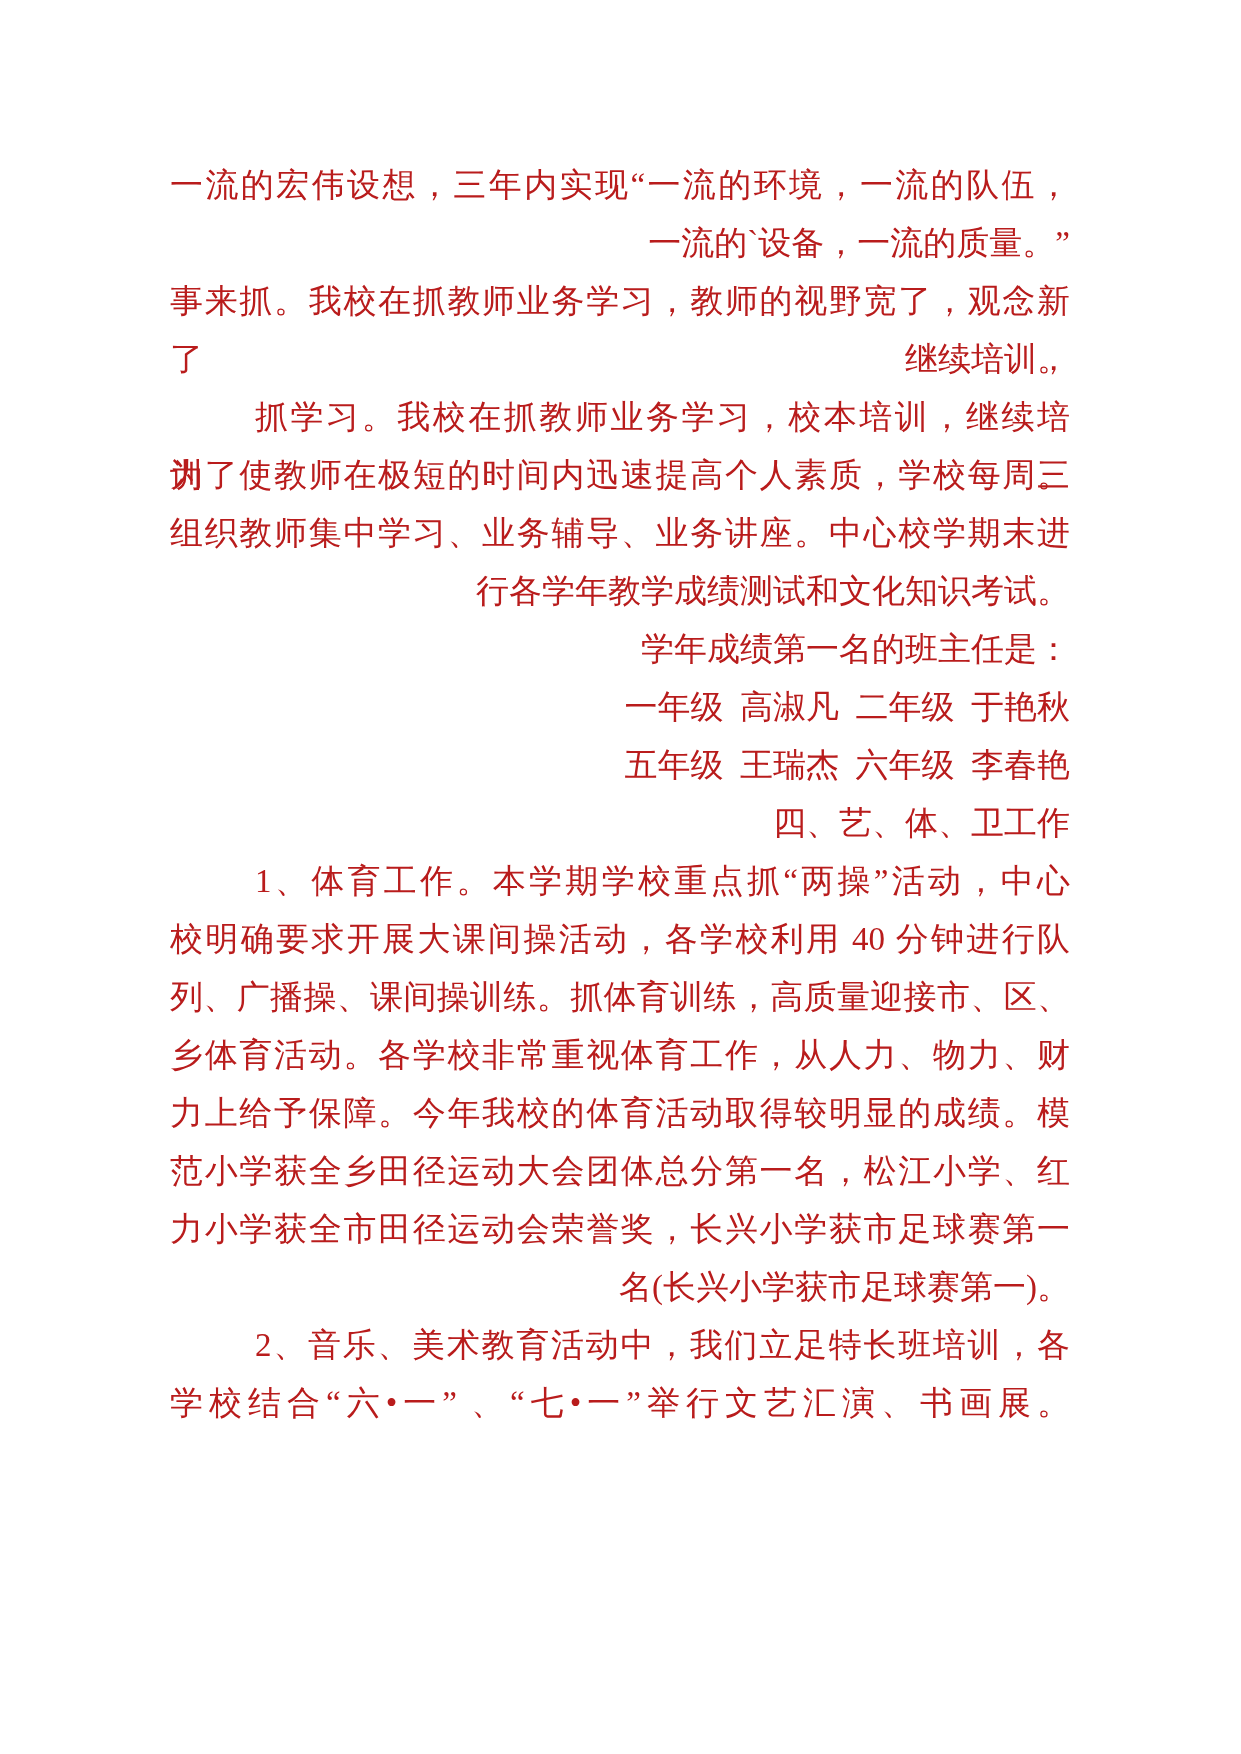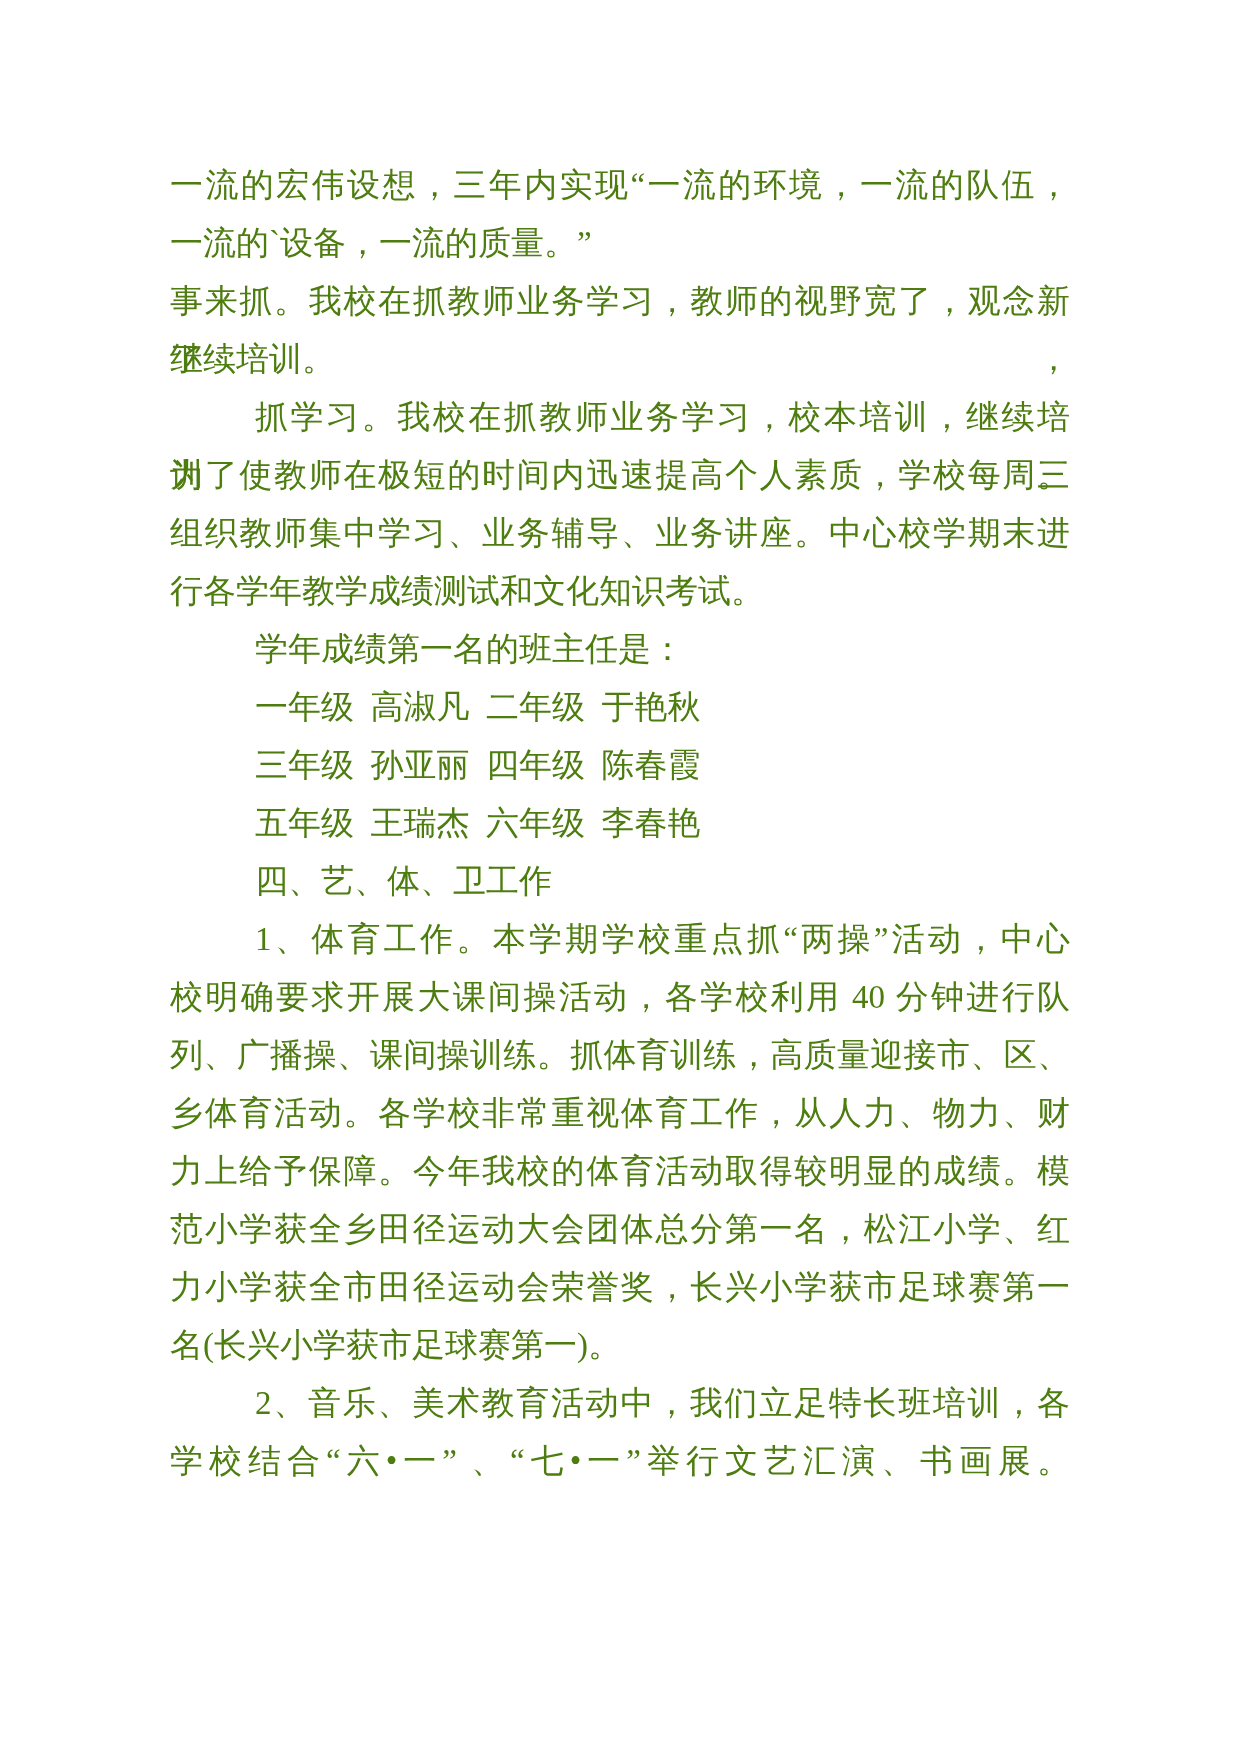--- a/index.html
+++ b/index.html
@@ -20,46 +20,45 @@
     width: 900px;
     color: #1f1f1f;
     font-family: "Liberation Serif", serif;
     font-weight: 400;
   }
   .ln {
     height: 58px;
     line-height: 58px;
     font-size: 33px;
     white-space: pre-wrap; 
-    text-align: left;
+    text-align: right;
   }
   .ind {
     text-indent: 85px; 
   }
   .jfy {
     white-space: normal;
     text-align: justify;
     text-align-last: justify; 
   }
 </style>
 </head>
 <body style="background: rgb(255, 255, 255);">
 
-<div class="doc" style="color: #4d7c0f;">
+<div class="doc" style="color: #b91c1c;">
   <div class="ln jfy">一流的宏伟设想，三年内实现“一流的环境，一流的队伍，</div>
   <div class="ln">一流的`设备，一流的质量。”</div>
   <div class="ln jfy">事来抓。我校在抓教师业务学习，教师的视野宽了，观念新了，</div>
   <div class="ln">继续培训。</div>
   <div class="ln ind jfy">抓学习。我校在抓教师业务学习，校本培训，继续培训。</div>
   <div class="ln jfy">为了使教师在极短的时间内迅速提高个人素质，学校每周三</div>
   <div class="ln jfy">组织教师集中学习、业务辅导、业务讲座。中心校学期末进</div>
   <div class="ln">行各学年教学成绩测试和文化知识考试。</div>
   <div class="ln ind">学年成绩第一名的班主任是：</div>
   <div class="ln ind">一年级  高淑凡  二年级  于艳秋</div>
-  <div class="ln ind">三年级  孙亚丽  四年级  陈春霞</div>
   <div class="ln ind">五年级  王瑞杰  六年级  李春艳</div>
   <div class="ln ind">四、艺、体、卫工作</div>
   <div class="ln ind jfy">1、体育工作。本学期学校重点抓“两操”活动，中心</div>
   <div class="ln jfy">校明确要求开展大课间操活动，各学校利用 40 分钟进行队</div>
   <div class="ln jfy">列、广播操、课间操训练。抓体育训练，高质量迎接市、区、</div>
   <div class="ln jfy">乡体育活动。各学校非常重视体育工作，从人力、物力、财</div>
   <div class="ln jfy">力上给予保障。今年我校的体育活动取得较明显的成绩。模</div>
   <div class="ln jfy">范小学获全乡田径运动大会团体总分第一名，松江小学、红</div>
   <div class="ln jfy">力小学获全市田径运动会荣誉奖，长兴小学获市足球赛第一</div>
   <div class="ln">名(长兴小学获市足球赛第一)。</div>

